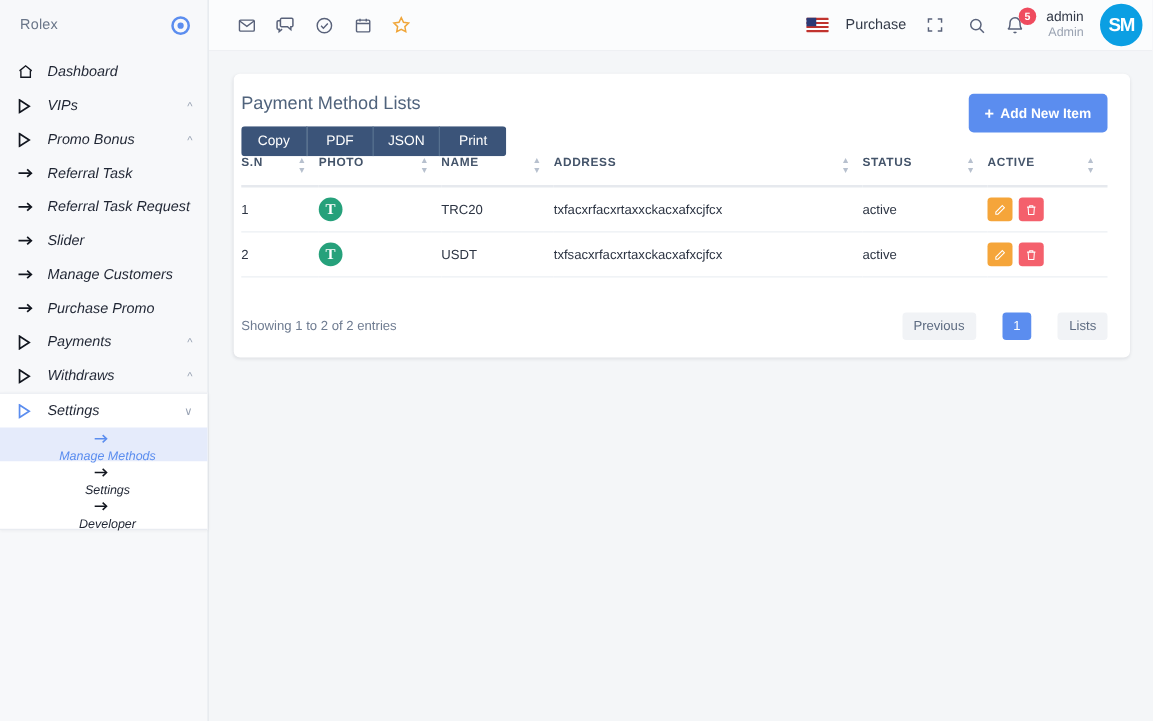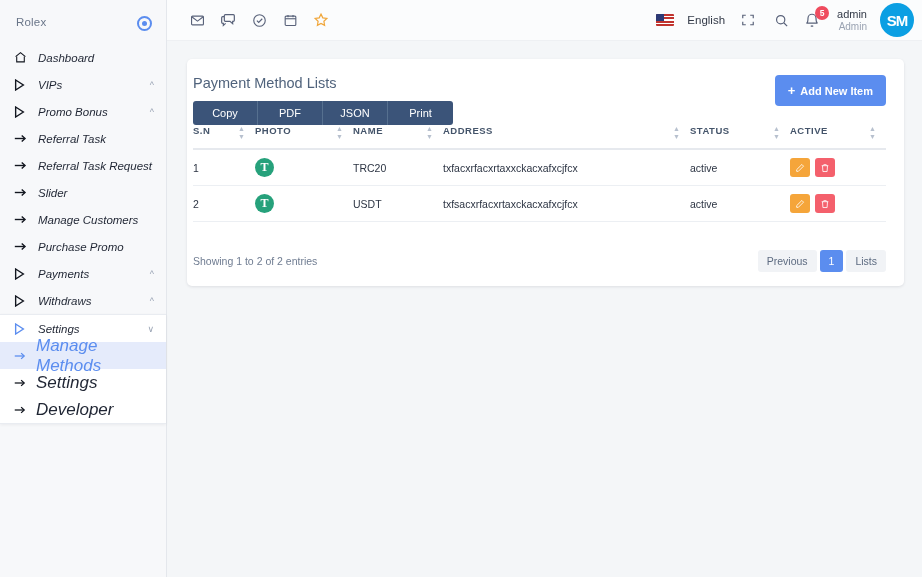--- a/index.html
+++ b/index.html
@@ -14,22 +14,22 @@
   
   .sidebar {
     width: 167px; height: 577px;
     background: #f7f8fa;
     border-right: 1px solid #e4e7ec;
     flex: 0 0 167px;
     position: relative;
   }
   .brand {
     height: 36px;
-    display: flex; align-items: flex-start; justify-content: space-between;
-    padding: 16px 14px 0 16px;
+    display: flex; align-items: center; justify-content: space-between;
+    padding: 4px 14px 0 16px;
   }
   .brand-name {
     font-size: 11.5px; color: #6a7689; letter-spacing: .2px;
   }
   .brand-logo {
     width: 15px; height: 15px; border-radius: 50%;
     border: 2px solid #5b8def;
     display: flex; align-items: center; justify-content: center;
   }
   .brand-logo i {
@@ -43,21 +43,21 @@
     cursor: pointer; position: relative;
   }
   .nav-item .ic {
     width: 20px; flex: 0 0 20px;
     display: flex; align-items: center; justify-content: flex-start;
     color: #12161f;
   }
   .nav-item .lbl { flex: 1; padding-left: 4px; font-style: italic; }
   .nav-item .chev { font-size: 9px; color: #98a2b3; }
 
-  .nav-item.sub { font-size: 17px; }
+  .nav-item.sub { font-size: 10px; flex-direction: column; }
   .nav-item.sub .ic { width: 18px; flex: 0 0 18px; }
 
   .submenu-wrap {
     background: #ffffff;
     border-top: 1px solid #e9ecf1;
     border-bottom: 1px solid #e9ecf1;
     box-shadow: 0 1px 3px rgba(16,24,40,.06);
   }
   .nav-item.active-parent .lbl { color: #1f2533; }
   .nav-item.active-parent .ic { color: #5b8def; }
@@ -123,21 +123,21 @@
     background: #5b8def; color: #fff; border: none; border-radius: 4px;
     font-size: 11px; padding: 8px 13px; cursor: pointer;
     display: inline-flex; align-items: center; gap: 5px; font-weight: bold;
     white-space: nowrap;
   }
   .btn-primary .plus { font-size: 13px; font-weight: bold; }
 
   .export-group { display: inline-flex; border-radius: 3px; overflow: hidden; }
   .export-btn {
     background: #3b5479; color: #fff; font-size: 11px;
-    padding: 6px 0; width: 65px; text-align: center; cursor: pointer;
+    padding: 6px 0; width: 53px; text-align: center; cursor: pointer;
     border-right: 1px solid #56708f;
   }
   .export-btn:last-child { border-right: none; }
 
   .search-row { display: flex; justify-content: flex-end; align-items: center;
                 margin-top: 14px; margin-bottom: 12px; gap: 6px; }
   .search-label { font-size: 10.5px; color: #6f7c91; }
   .search-input {
     width: 103px; height: 20px; border: 1px solid #d5dae2; border-radius: 3px;
     font-size: 11px; padding: 0 5px; outline: none; background: #fff;
@@ -170,21 +170,21 @@
   .act-btn {
     width: 20px; height: 19px; border-radius: 3px; border: none;
     display: flex; align-items: center; justify-content: center;
     cursor: pointer; color: #fff;
   }
   .act-edit { background: #f5a53a; }
   .act-del { background: #f4606c; }
 
   .table-foot { display: flex; align-items: center; margin-top: 28px; }
   .entries { font-size: 10.5px; color: #6f7c91; }
-  .pager { margin-left: auto; display: flex; gap: 3px; align-items: center; }
+  .pager { margin-left: auto; display: flex; gap: 21px; align-items: center; }
   .pg {
     font-size: 10.5px; padding: 5px 9px; border-radius: 3px;
     background: #f1f3f6; color: #5d6b81; cursor: pointer;
   }
   .pg.active { background: #5b8def; color: #fff; }
 </style>
 </head>
 <body>
 
 <div class="app">
@@ -378,21 +378,21 @@
               <path d="M12 3.2l2.7 5.6 6.1.85-4.45 4.3 1.06 6.05L12 17.15 6.6 20l1.06-6.05L3.2 9.65l6.1-.85z"></path>
             </svg>
         </span>
       </div>
 
       <div class="topbar-right">
         <span class="flag">
           <span class="stripes"></span>
             <span class="canton"></span>
         </span>
-        <span class="lang">English</span>
+        <span class="lang">Purchase</span>
         <span class="tb-icon">
           <svg width="14" height="14" viewBox="0 0 24 24" fill="none" stroke="currentColor" stroke-width="2">
               <path d="M3 9V3.8h5.2M21 9V3.8h-5.2M3 15v5.2h5.2M21 15v5.2h-5.2"></path>
             </svg>
         </span>
         <span class="tb-icon">
           <svg width="15" height="15" viewBox="0 0 24 24" fill="none" stroke="currentColor" stroke-width="1.9">
               <circle cx="10.7" cy="10.7" r="6.6"></circle>
               <path d="M15.6 15.6 21 21"></path>
             </svg>

